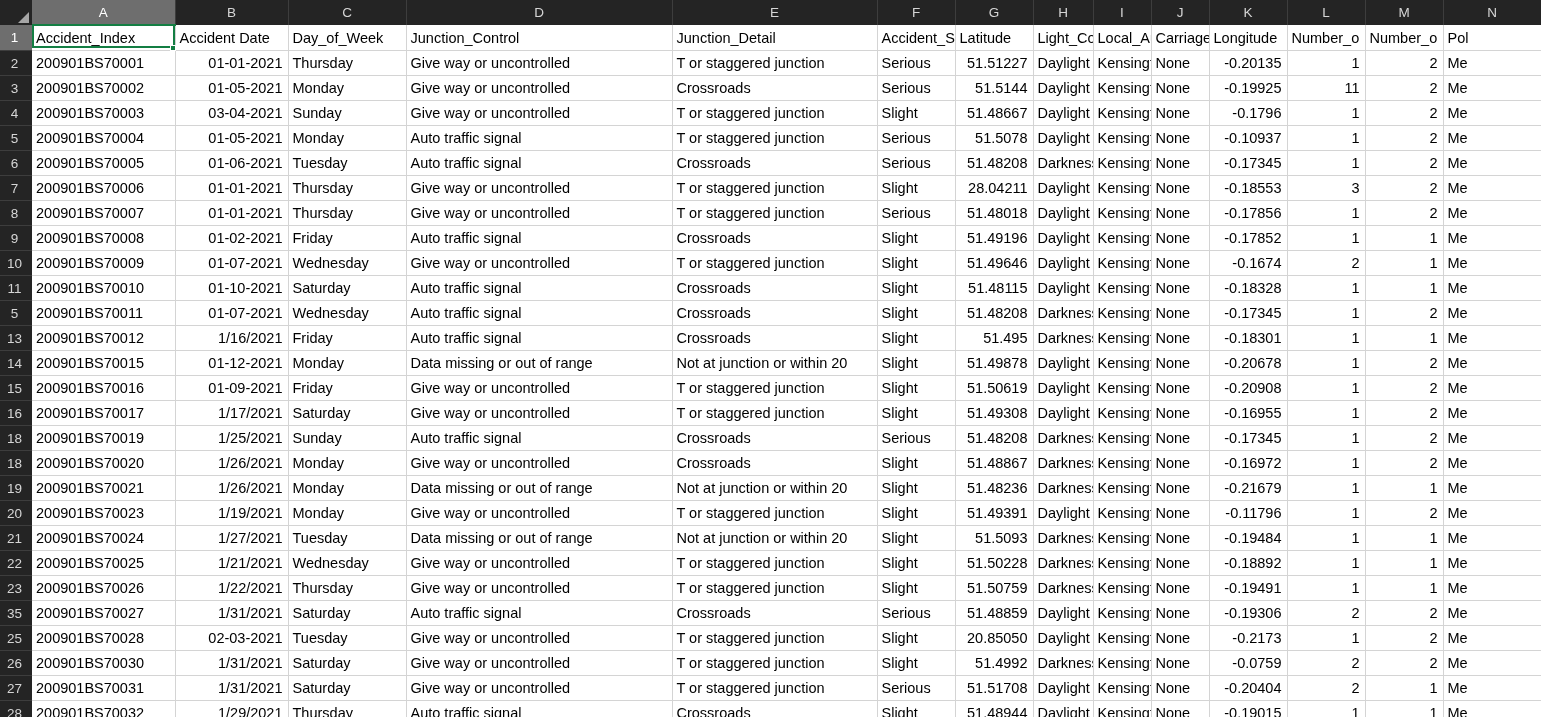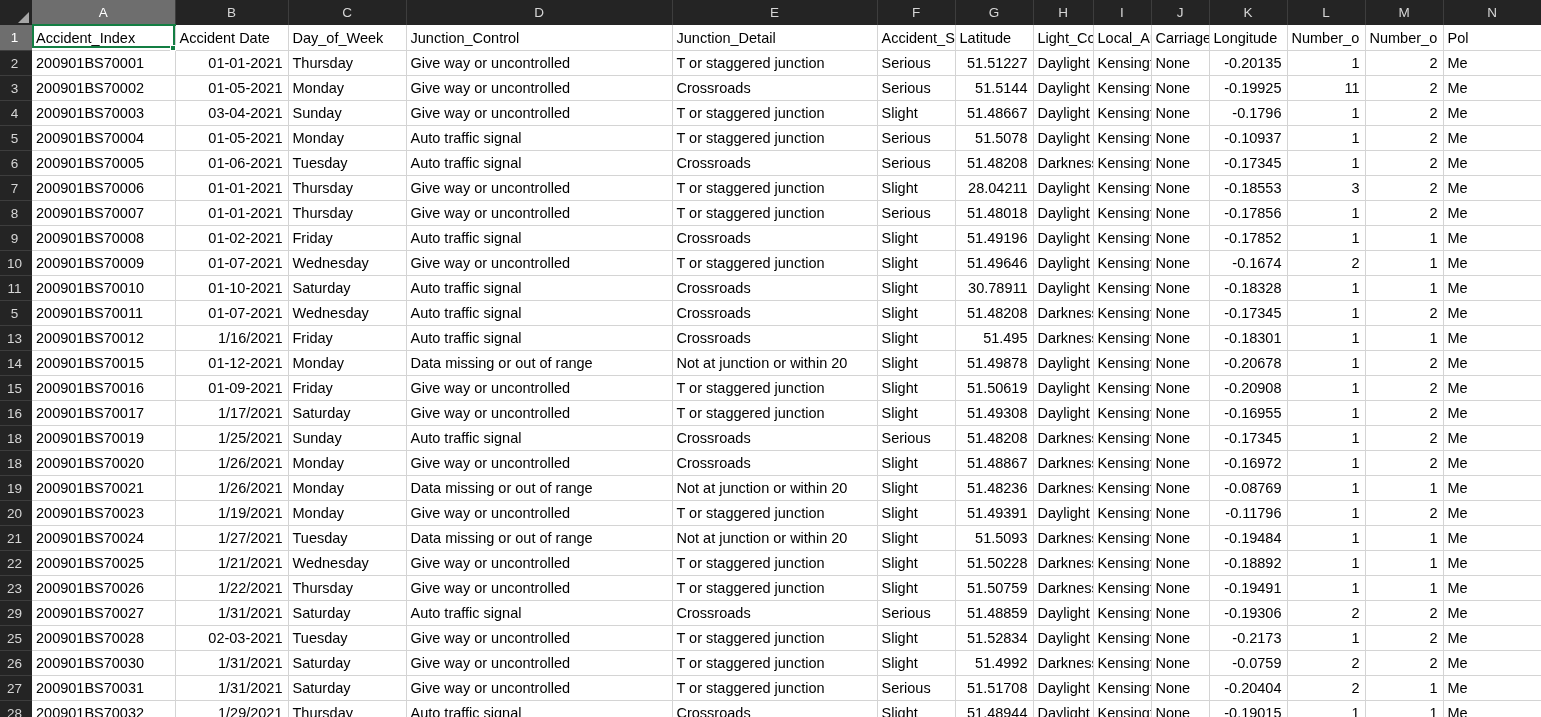--- a/index.html
+++ b/index.html
@@ -342,21 +342,21 @@
           <td class="cell txt">Me</td>
         </tr>
         <tr class="datarow">
           <td class="rowhead">11</td>
           <td class="cell txt">200901BS70010</td>
           <td class="cell num">01-10-2021</td>
           <td class="cell txt">Saturday</td>
           <td class="cell txt">Auto traffic signal</td>
           <td class="cell txt">Crossroads</td>
           <td class="cell txt">Slight</td>
-          <td class="cell num">30.78911</td>
+          <td class="cell num">51.48115</td>
           <td class="cell txt">Daylight</td>
           <td class="cell txt">Kensingtor</td>
           <td class="cell txt">None</td>
           <td class="cell num">-0.18328</td>
           <td class="cell num">1</td>
           <td class="cell num">1</td>
           <td class="cell txt">Me</td>
         </tr>
         <tr class="datarow">
           <td class="rowhead">5</td>
@@ -482,21 +482,21 @@
           <td class="cell txt">200901BS70021</td>
           <td class="cell num">1/26/2021</td>
           <td class="cell txt">Monday</td>
           <td class="cell txt">Data missing or out of range</td>
           <td class="cell txt">Not at junction or within 20</td>
           <td class="cell txt">Slight</td>
           <td class="cell num">51.48236</td>
           <td class="cell txt">Darkness -</td>
           <td class="cell txt">Kensingtor</td>
           <td class="cell txt">None</td>
-          <td class="cell num">-0.08769</td>
+          <td class="cell num">-0.21679</td>
           <td class="cell num">1</td>
           <td class="cell num">1</td>
           <td class="cell txt">Me</td>
         </tr>
         <tr class="datarow">
           <td class="rowhead">20</td>
           <td class="cell txt">200901BS70023</td>
           <td class="cell num">1/19/2021</td>
           <td class="cell txt">Monday</td>
           <td class="cell txt">Give way or uncontrolled</td>
@@ -556,21 +556,21 @@
           <td class="cell num">51.50759</td>
           <td class="cell txt">Darkness -</td>
           <td class="cell txt">Kensingtor</td>
           <td class="cell txt">None</td>
           <td class="cell num">-0.19491</td>
           <td class="cell num">1</td>
           <td class="cell num">1</td>
           <td class="cell txt">Me</td>
         </tr>
         <tr class="datarow">
-          <td class="rowhead">29</td>
+          <td class="rowhead">35</td>
           <td class="cell txt">200901BS70027</td>
           <td class="cell num">1/31/2021</td>
           <td class="cell txt">Saturday</td>
           <td class="cell txt">Auto traffic signal</td>
           <td class="cell txt">Crossroads</td>
           <td class="cell txt">Serious</td>
           <td class="cell num">51.48859</td>
           <td class="cell txt">Daylight</td>
           <td class="cell txt">Kensingtor</td>
           <td class="cell txt">None</td>
@@ -580,21 +580,21 @@
           <td class="cell txt">Me</td>
         </tr>
         <tr class="datarow">
           <td class="rowhead">25</td>
           <td class="cell txt">200901BS70028</td>
           <td class="cell num">02-03-2021</td>
           <td class="cell txt">Tuesday</td>
           <td class="cell txt">Give way or uncontrolled</td>
           <td class="cell txt">T or staggered junction</td>
           <td class="cell txt">Slight</td>
-          <td class="cell num">51.52834</td>
+          <td class="cell num">20.85050</td>
           <td class="cell txt">Daylight</td>
           <td class="cell txt">Kensingtor</td>
           <td class="cell txt">None</td>
           <td class="cell num">-0.2173</td>
           <td class="cell num">1</td>
           <td class="cell num">2</td>
           <td class="cell txt">Me</td>
         </tr>
         <tr class="datarow">
           <td class="rowhead">26</td>

